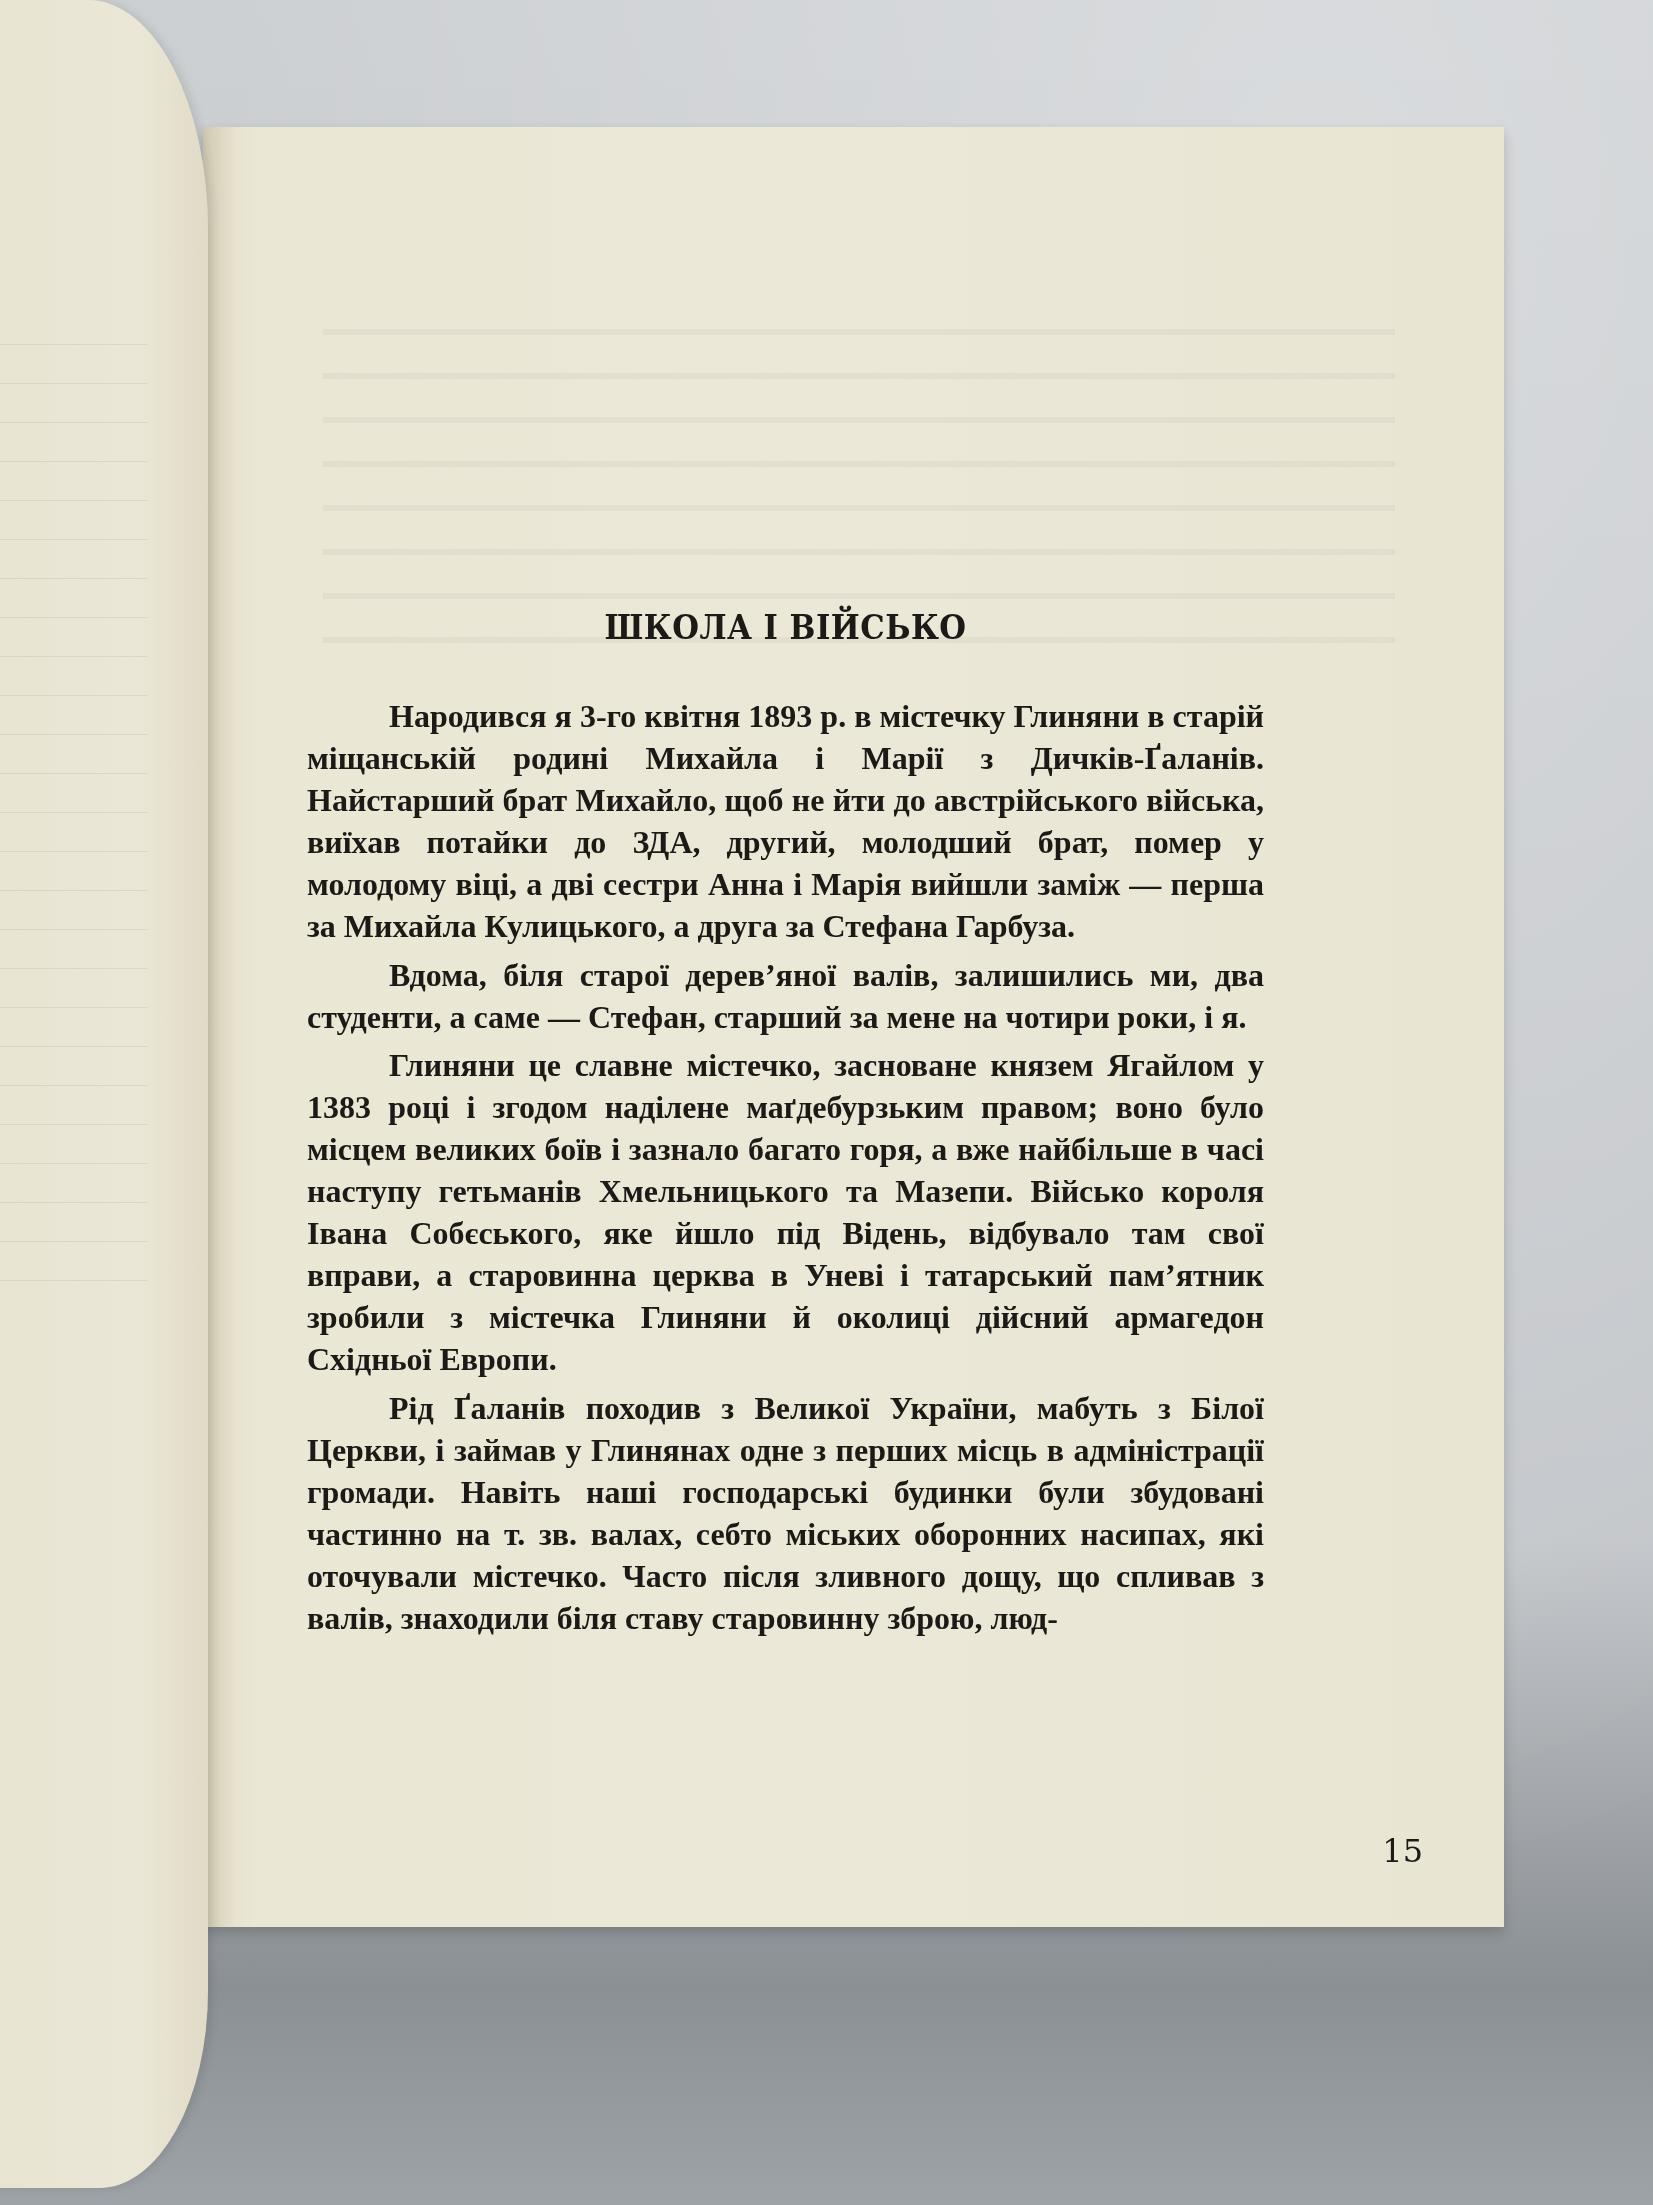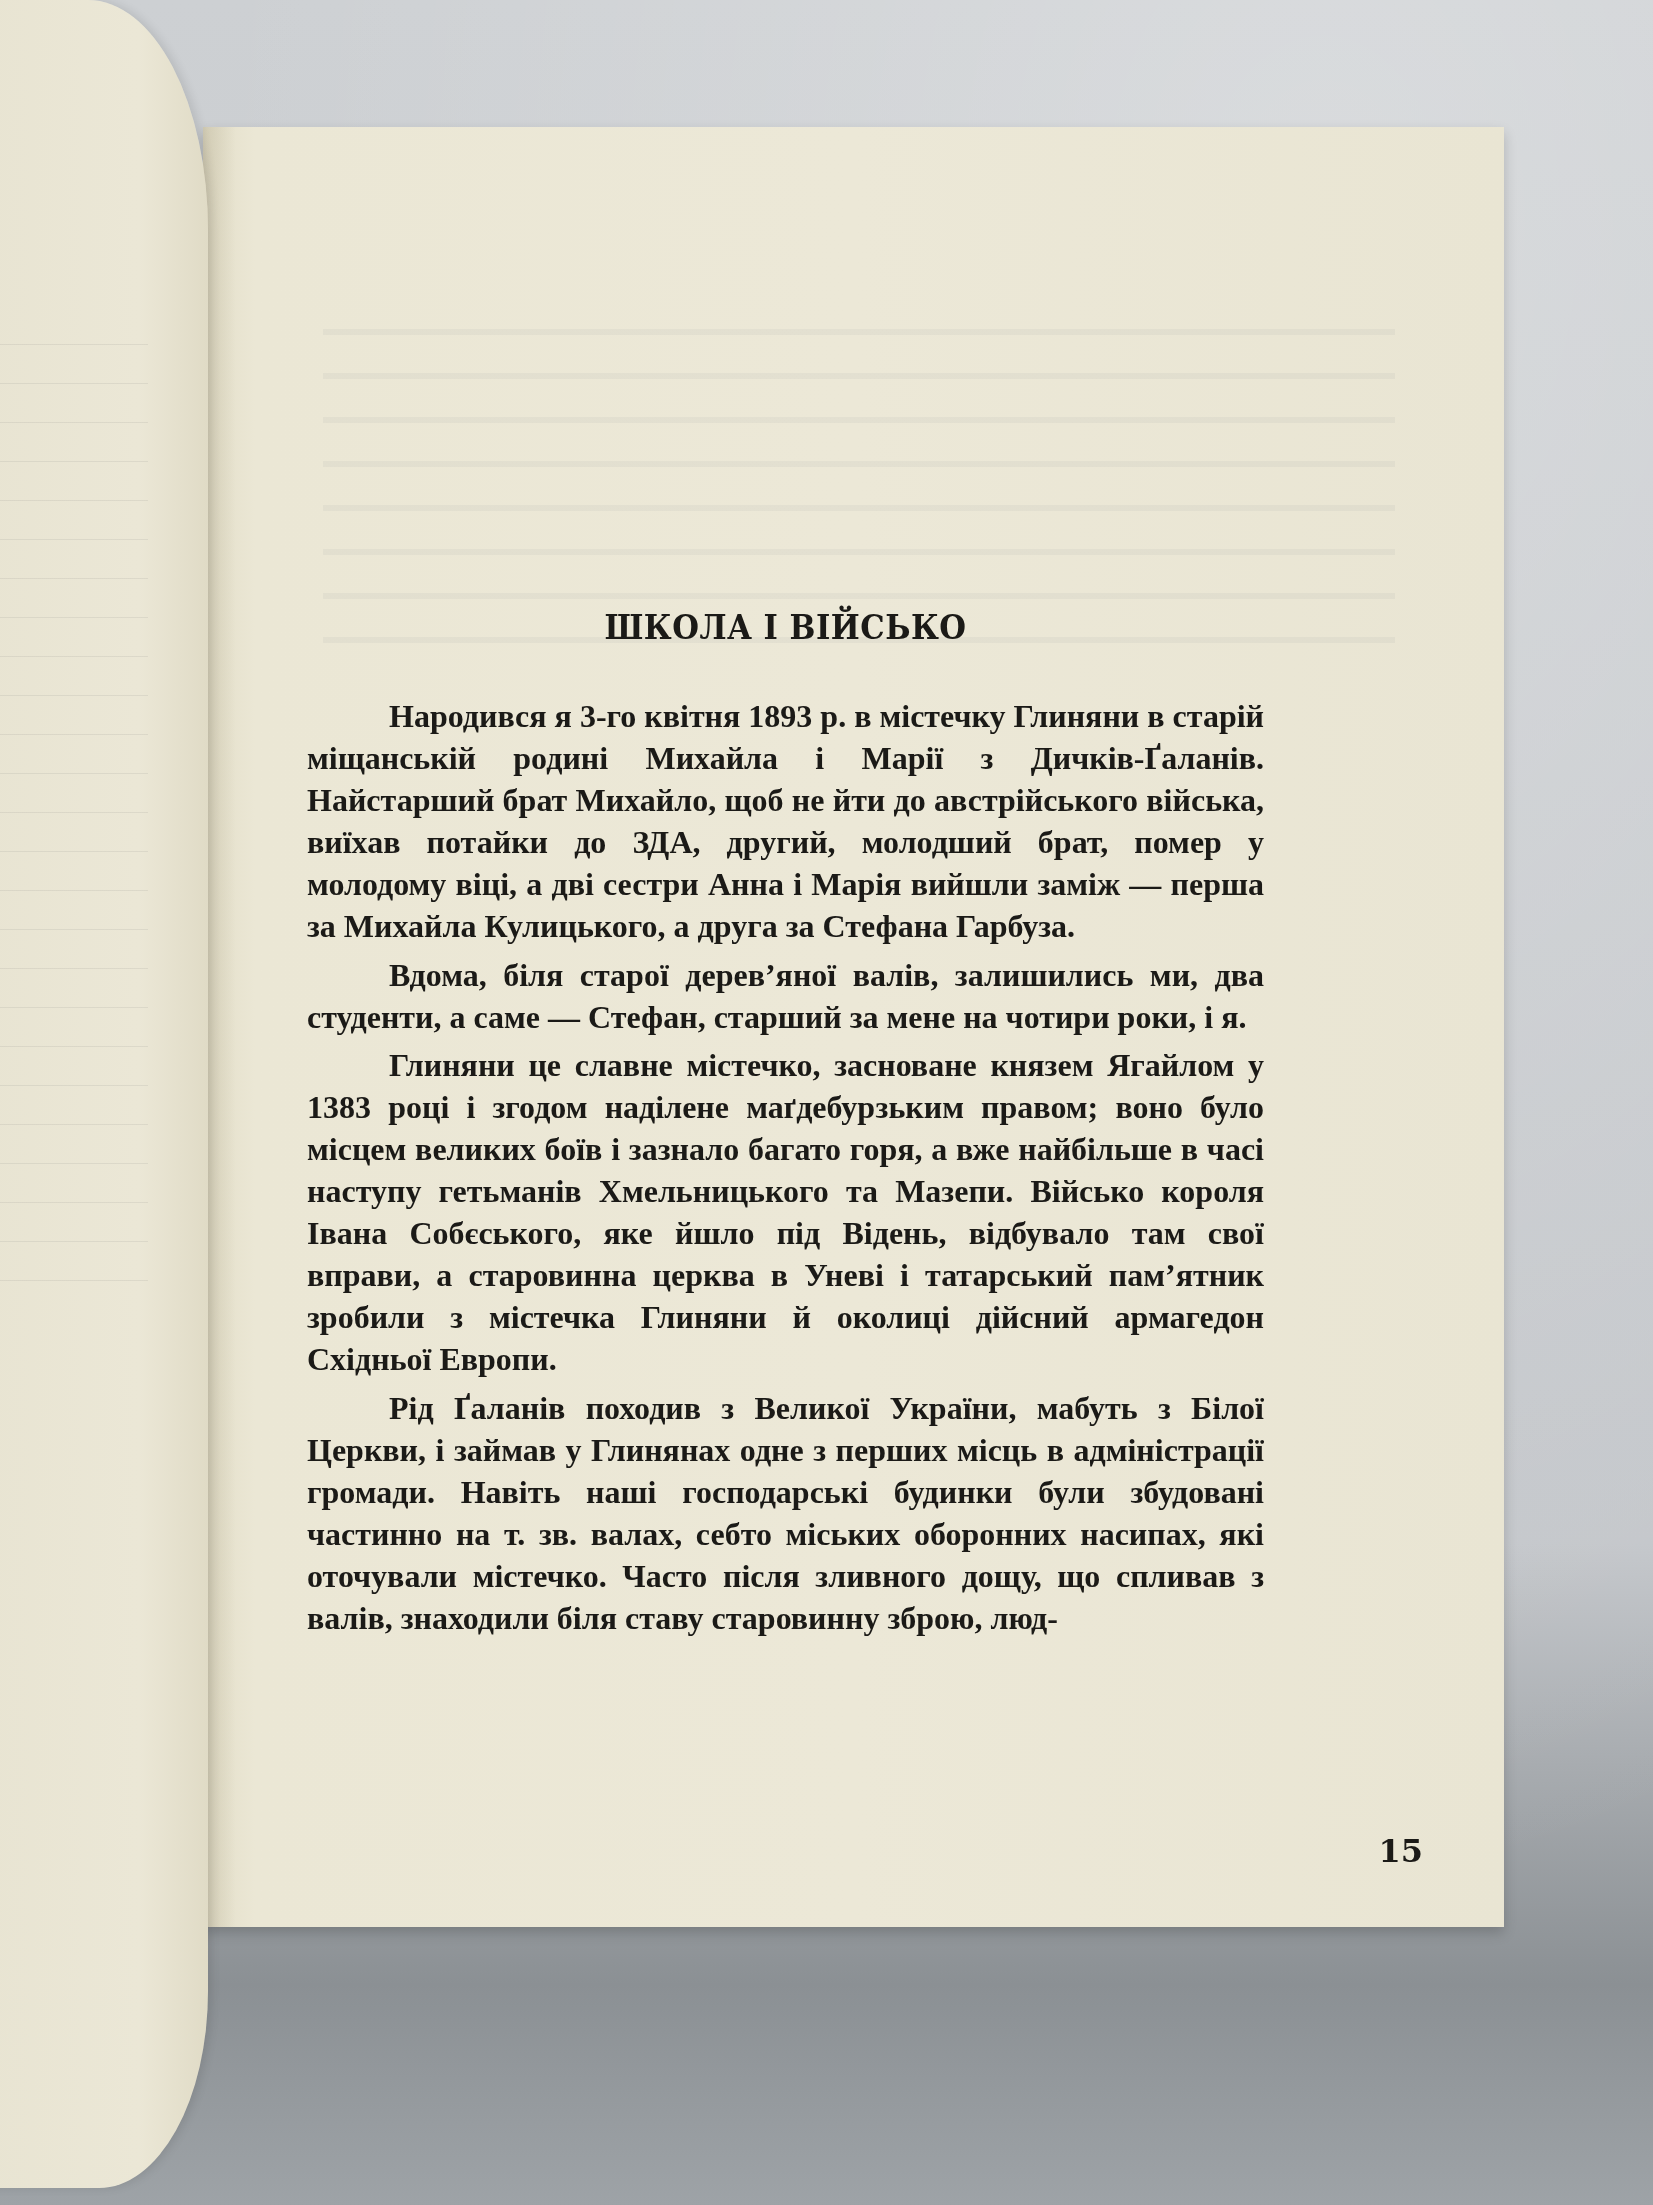--- a/index.html
+++ b/index.html
@@ -97,21 +97,21 @@
     text-align: justify;
     text-indent: 82px;
     margin: 0 0 6.6px 0;
     hyphens: manual;
   }
   .page-number {
     position: absolute;
     right: 81px;
     top: 1705px;
     font-family: "DejaVu Serif", serif;
-    font-weight: 700;
+    font-weight: 400;
     font-size: 32px;
     color: #1b1a17;
   }
 </style>
 </head>
 <body>
 
 <div class="surface"></div>
 
 <div class="left-page">

